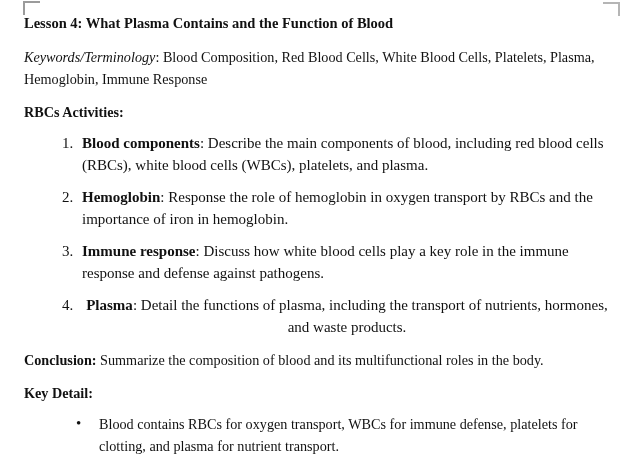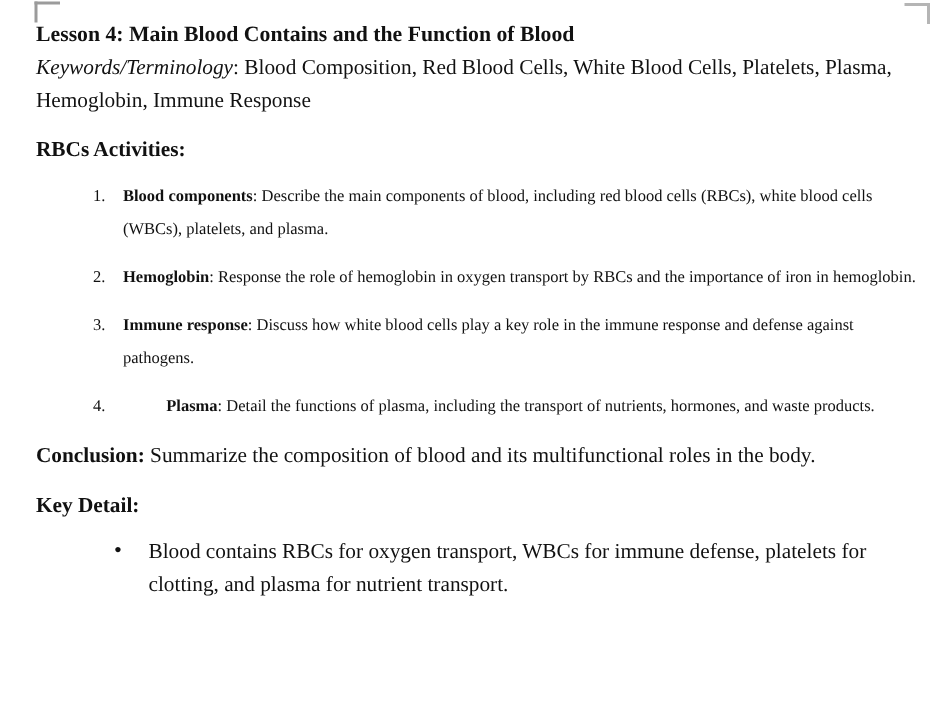--- a/index.html
+++ b/index.html
@@ -50,21 +50,21 @@
     font-size: 14.5px;
     font-weight: bold;
     line-height: 22px;
     margin: 2px 0 0 0;
     letter-spacing: 0.0px;
   }
 
   p.para {
     font-size: 14.2px;
     line-height: 22px;
-    margin: 0 0 0 0;
+    margin: 12px 0 0 0;
     max-width: 590px;
     text-align: left;
   }
 
   .para.tight {
     margin-top: 11px;
   }
 
   .label-bold {
     font-weight: bold;
@@ -82,21 +82,21 @@
 
   ol.numbered {
     margin: 9px 0 0 0;
     padding: 0 0 0 38px;
     list-style: none;
     counter-reset: actv;
   }
   ol.numbered > li {
     counter-increment: actv;
     position: relative;
-    font-size: 11px;
+    font-size: 15px;
     line-height: 22px;
     margin: 0 0 10px 0;
     padding-left: 20px;
     max-width: 552px;
   }
   ol.numbered > li:last-child {
     margin-bottom: 0;
     text-align: center;
   }
   ol.numbered > li::before {
@@ -130,21 +130,21 @@
   }
 </style>
 </head>
 <body>
 
 <div class="margin-mark left"></div>
 <div class="margin-mark right"></div>
 
 <div class="page">
 
-  <h1 class="doc-heading">Lesson 4: Main Blood Contains and the Function of Blood</h1>
+  <h1 class="doc-heading">Lesson 4: What Plasma Contains and the Function of Blood</h1>
 
   <p class="para"><span class="label-italic">Keywords/Terminology</span><span>:</span><span> Blood Composition, Red Blood Cells, White Blood Cells, Platelets, Plasma, Hemoglobin, Immune Response</span></p>
 
 
   <p class="section-head">RBCs Activities:</p>
 
   <ol class="numbered">
     <li><span class="label-bold">Blood components</span><span>:</span><span> Describe the main components of blood, including red blood cells (RBCs), white blood cells (WBCs), platelets, and plasma.</span></li>
     <li><span class="label-bold">Hemoglobin</span><span>:</span><span> Response the role of hemoglobin in oxygen transport by RBCs and the importance of iron in hemoglobin.</span></li>
     <li><span class="label-bold">Immune response</span><span>:</span><span> Discuss how white blood cells play a key role in the immune response and defense against pathogens.</span></li>

